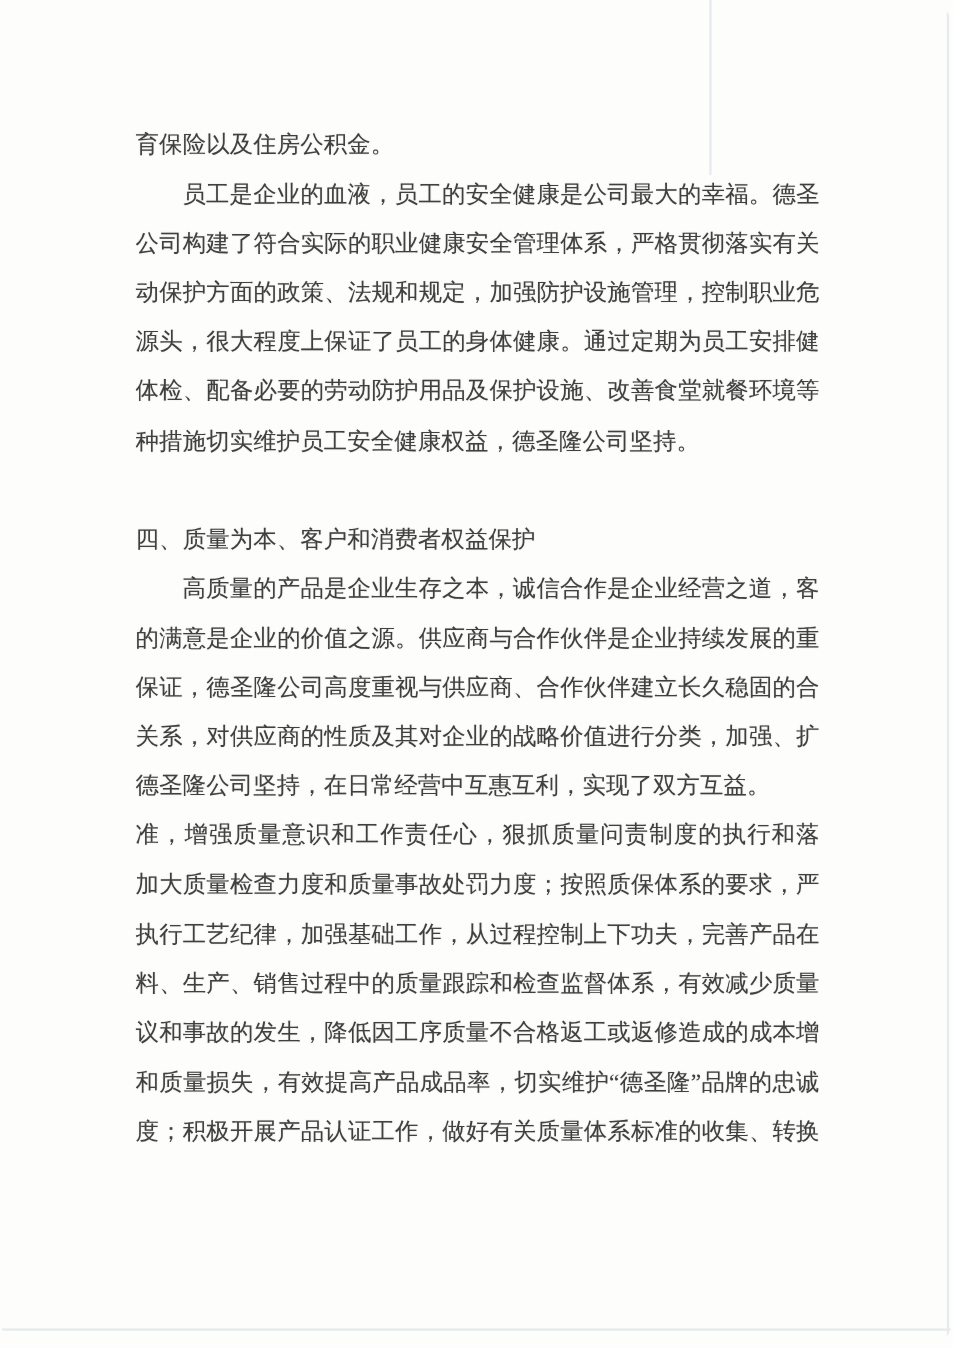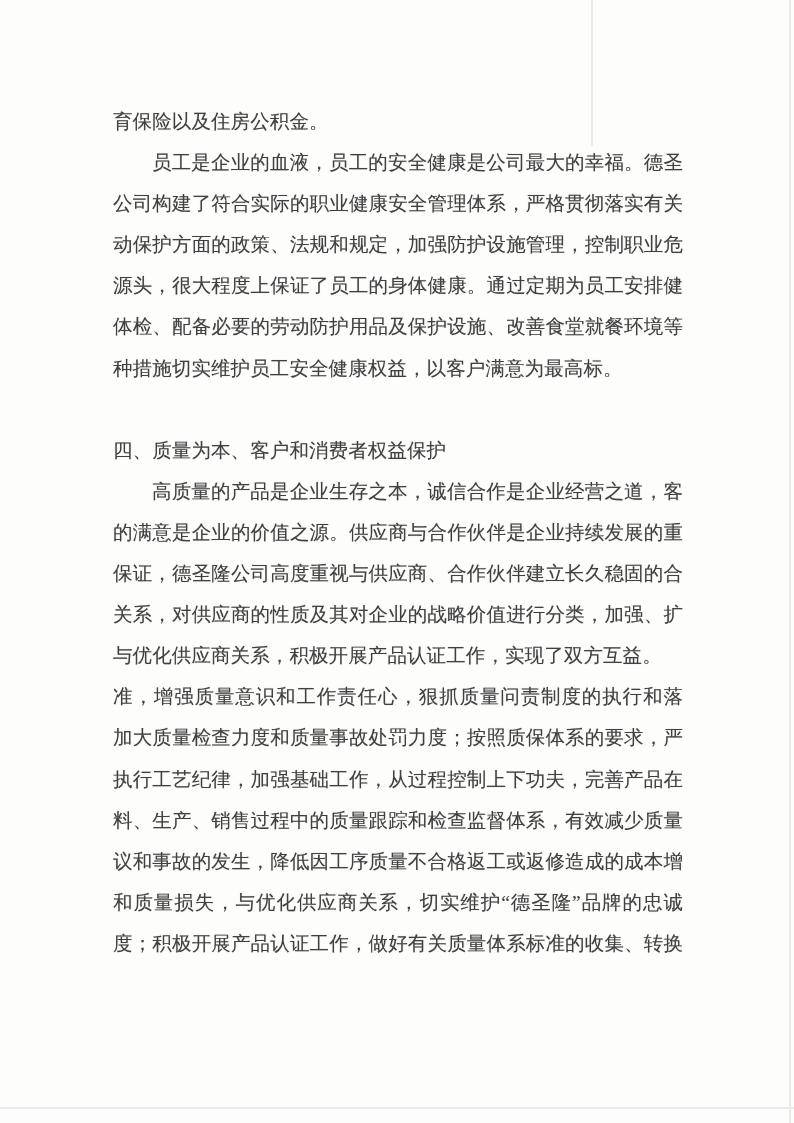--- a/index.html
+++ b/index.html
@@ -12,20 +12,21 @@
   body{
     font-family:"Liberation Serif","DejaVu Serif",serif;
     color:var(--text-color);
     overflow:hidden;
   }
   .page{
     position:relative;
     width:794px;height:1123px;
     background:var(--page-bg);
     overflow:hidden;
+    border-radius:24px;
   }
   .textblock{
     position:absolute;
     left:113px;top:101px;
     width:570px;
   }
   .line{
     height:41.1px;
     line-height:41.1px;
     font-size:19.5px;
@@ -63,32 +64,32 @@
 <body>
 
 <div class="page">
   <div class="textblock">
       <div class="line">育保险以及住房公积金。</div>
       <div class="line indent justify">员工是企业的血液，员工的安全健康是公司最大的幸福。德圣隆</div>
       <div class="line justify">公司构建了符合实际的职业健康安全管理体系，严格贯彻落实有关劳</div>
       <div class="line justify">动保护方面的政策、法规和规定，加强防护设施管理，控制职业危害</div>
       <div class="line justify">源头，很大程度上保证了员工的身体健康。通过定期为员工安排健康</div>
       <div class="line justify">体检、配备必要的劳动防护用品及保护设施、改善食堂就餐环境等多</div>
-      <div class="line">种措施切实维护员工安全健康权益，以客户满意为最高标。</div>
+      <div class="line">种措施切实维护员工安全健康权益，德圣隆公司坚持。</div>
       <div class="line spacer"></div>
       <div class="line heading">四、质量为本、客户和消费者权益保护</div>
       <div class="line indent justify">高质量的产品是企业生存之本，诚信合作是企业经营之道，客户</div>
       <div class="line justify">的满意是企业的价值之源。供应商与合作伙伴是企业持续发展的重要</div>
       <div class="line justify">保证，德圣隆公司高度重视与供应商、合作伙伴建立长久稳固的合作</div>
       <div class="line justify">关系，对供应商的性质及其对企业的战略价值进行分类，加强、扩展</div>
-      <div class="line">与优化供应商关系，积极开展产品认证工作，实现了双方互益。</div>
+      <div class="line">德圣隆公司坚持，在日常经营中互惠互利，实现了双方互益。</div>
       <div class="line justify">准，增强质量意识和工作责任心，狠抓质量问责制度的执行和落实，</div>
       <div class="line justify">加大质量检查力度和质量事故处罚力度；按照质保体系的要求，严格</div>
       <div class="line justify">执行工艺纪律，加强基础工作，从过程控制上下功夫，完善产品在投</div>
       <div class="line justify">料、生产、销售过程中的质量跟踪和检查监督体系，有效减少质量异</div>
       <div class="line justify">议和事故的发生，降低因工序质量不合格返工或返修造成的成本增加</div>
-      <div class="line justify">和质量损失，与优化供应商关系，切实维护“德圣隆”品牌的忠诚</div>
+      <div class="line justify">和质量损失，有效提高产品成品率，切实维护“德圣隆”品牌的忠诚</div>
       <div class="line justify">度；积极开展产品认证工作，做好有关质量体系标准的收集、转换和</div>
     </div>
   <div class="artifact edge-top"></div>
   <div class="artifact edge-right"></div>
   <div class="artifact edge-bottom"></div>
 </div>
 
 </body></html>

